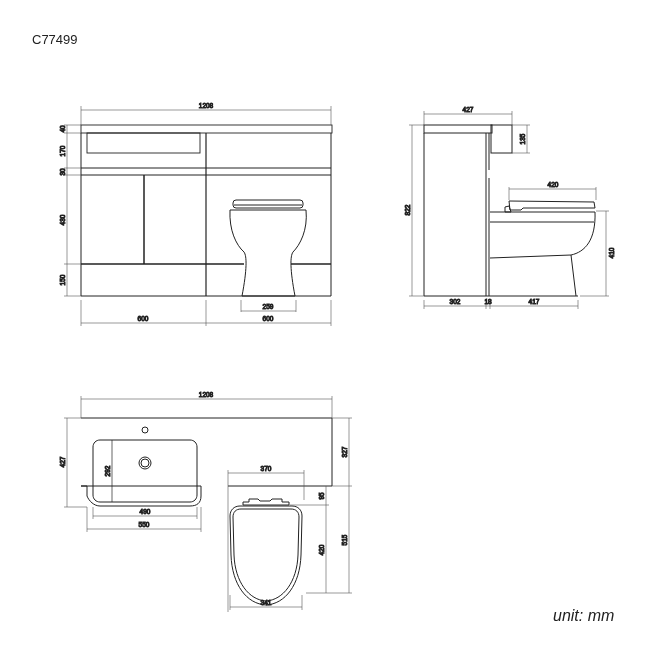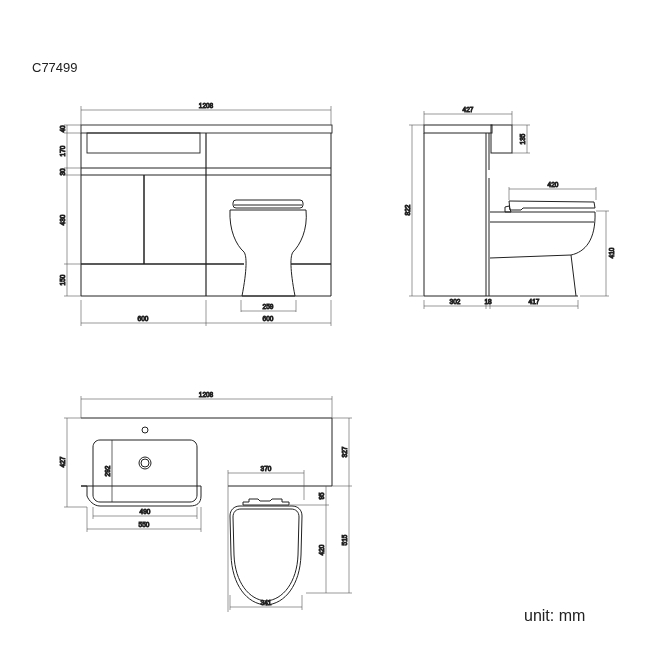--- a/index.html
+++ b/index.html
@@ -1,18 +1,18 @@
 <!DOCTYPE html>
 <html><head>
 <meta charset="utf-8">
 <style>
   html, body { margin:0; padding:0; background:#ffffff; }
   body { width:650px; height:650px; position:relative; overflow:hidden; font-family:"Liberation Sans", sans-serif; }
-  .code { position:absolute; left:32px; top:32px; font-size:13px; color:#222;margin-top:28px; }
-  .unit { position:absolute; left:524px; top:607px; font-size:16px; color:#222; }
+  .code { position:absolute; left:32px; top:32px; font-size:13px; color:#222; }
+  .unit { position:absolute; left:553px; top:607px; font-size:16px; color:#222;font-style:italic; }
   svg { position:absolute; left:0; top:0; }
   .dim { font-family:"Liberation Sans", sans-serif; font-size:6.5px; fill:#444; }
 </style>
 </head>
 <body>
 
 <div class="code">C77499</div>
 <div class="unit">unit: mm</div>
 
 <svg width="650" height="650" viewBox="0 0 650 650" stroke="#222" fill="none" stroke-width="1">

